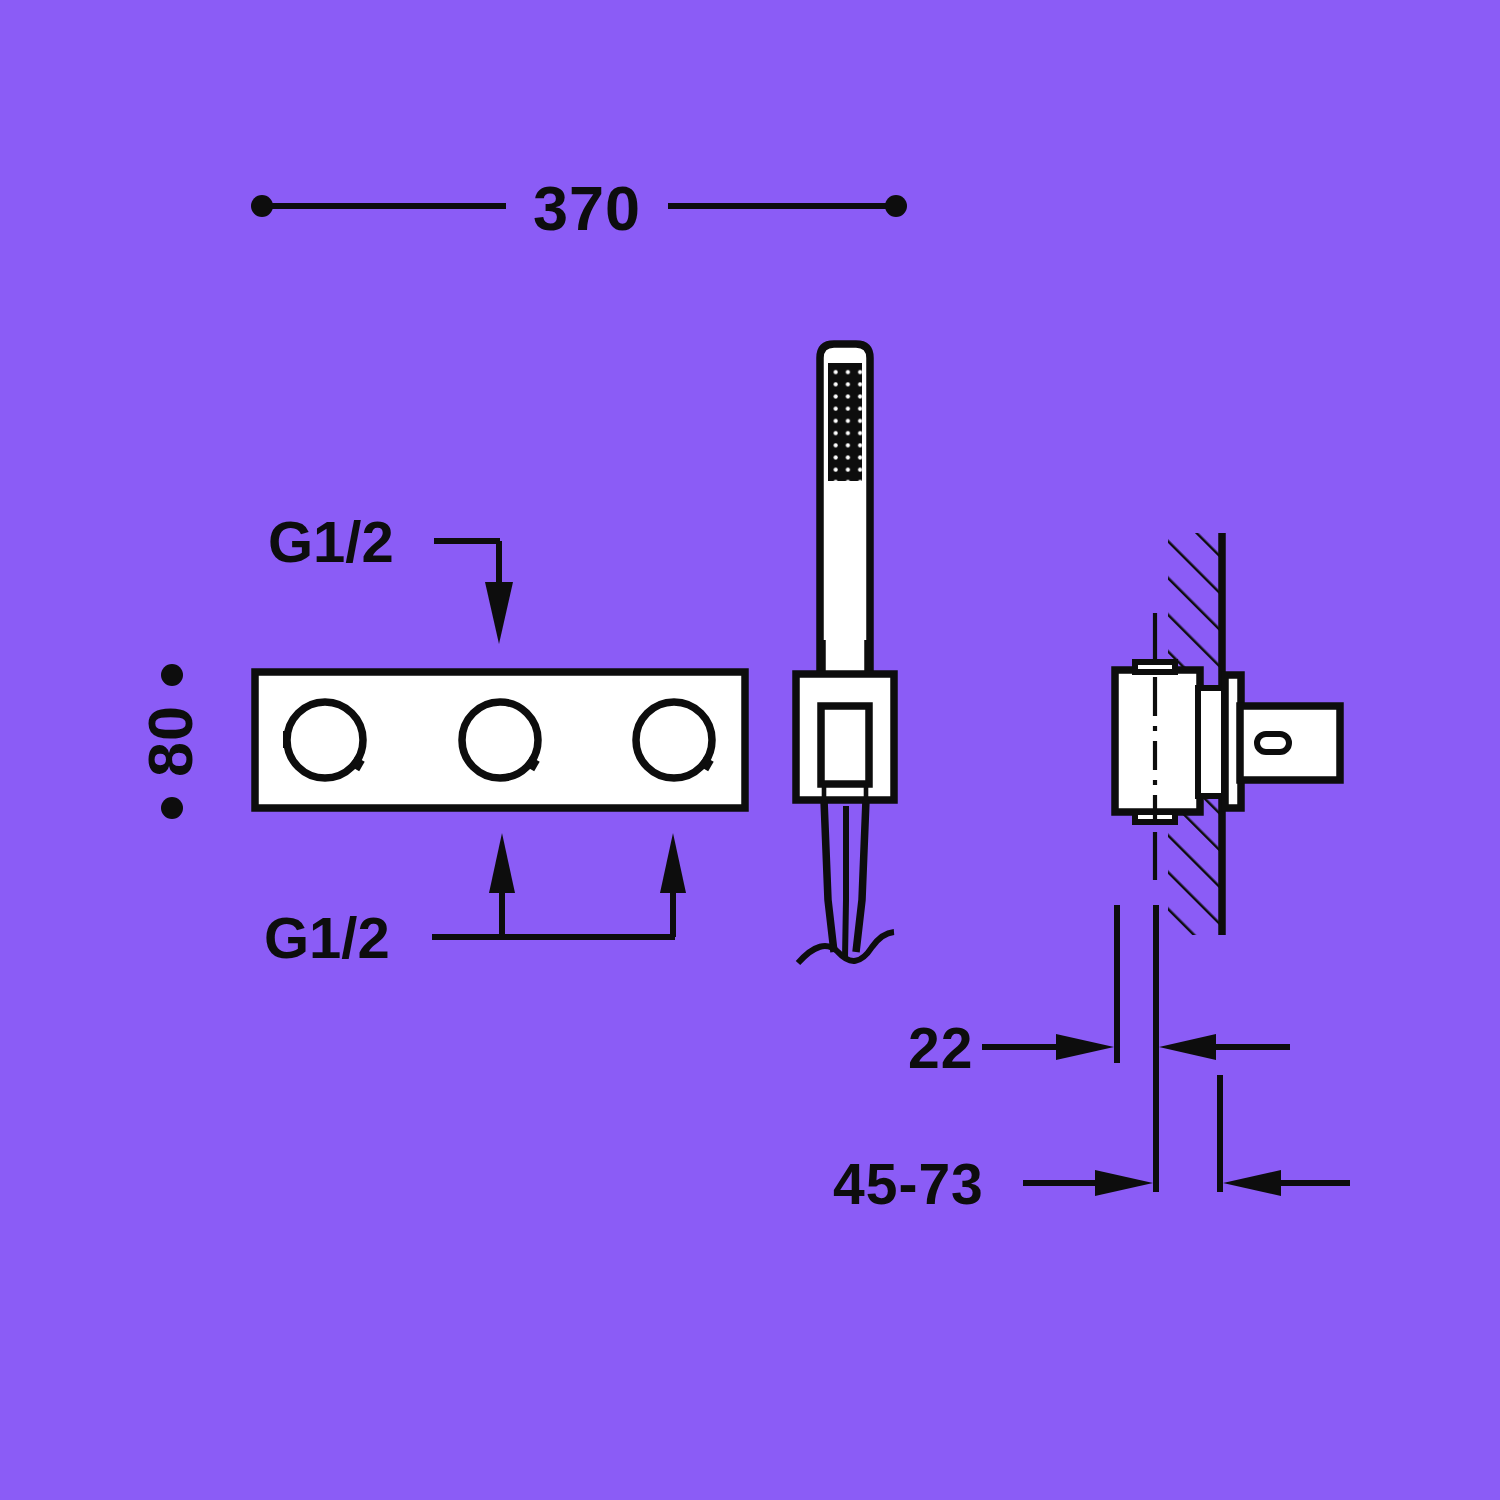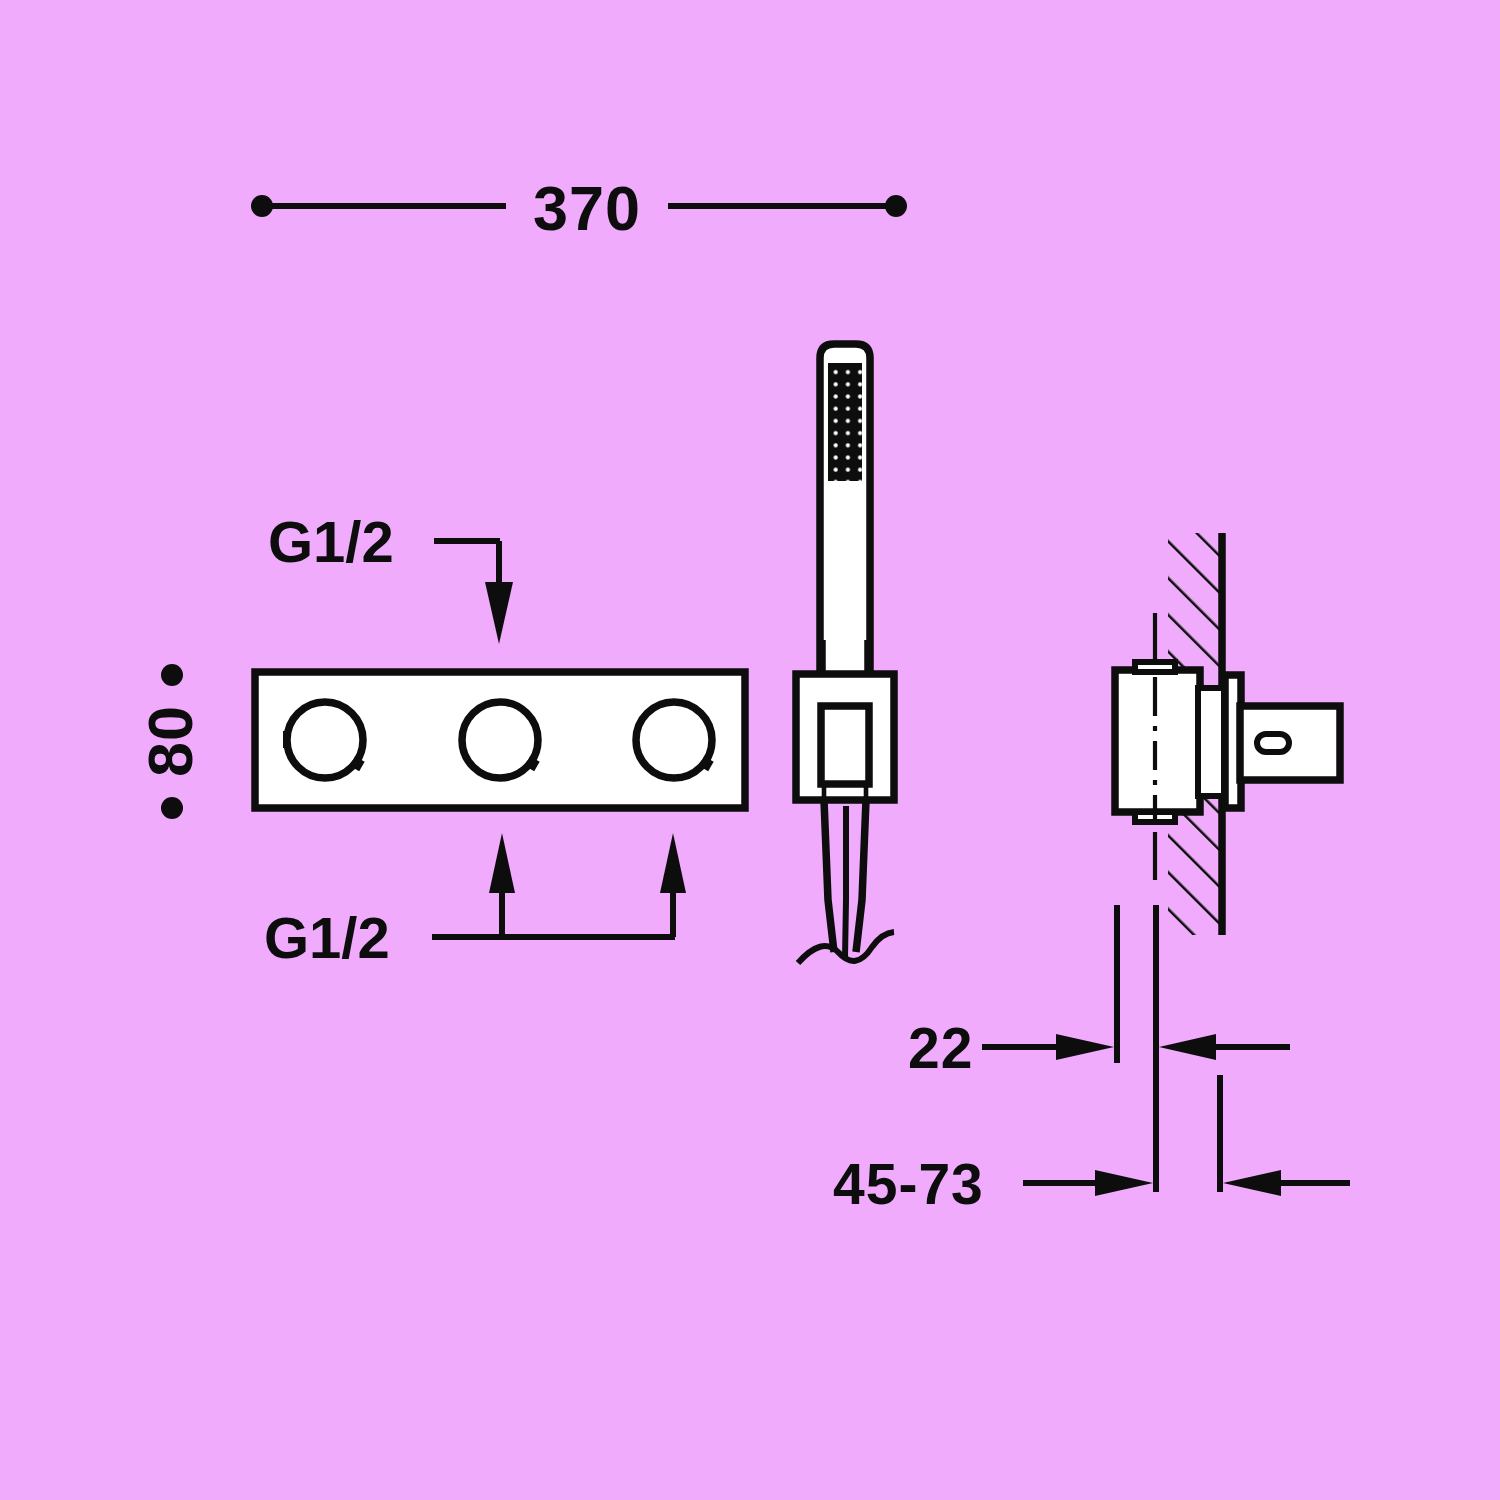--- a/index.html
+++ b/index.html
@@ -8,21 +8,21 @@
     padding: 0;
     background: #ffffff;
   }
   body {
     font-family: "Liberation Sans", sans-serif;
   }
   #drawing-root {
     position: relative;
     width: 1500px;
     height: 1500px;
-    background: #f0abfc;
+    background: #8b5cf6;
     overflow: hidden;
   }
   #drawing-svg {
     position: absolute;
     top: 0;
     left: 0;
     width: 1500px;
     height: 1500px;
     display: block;
   }

